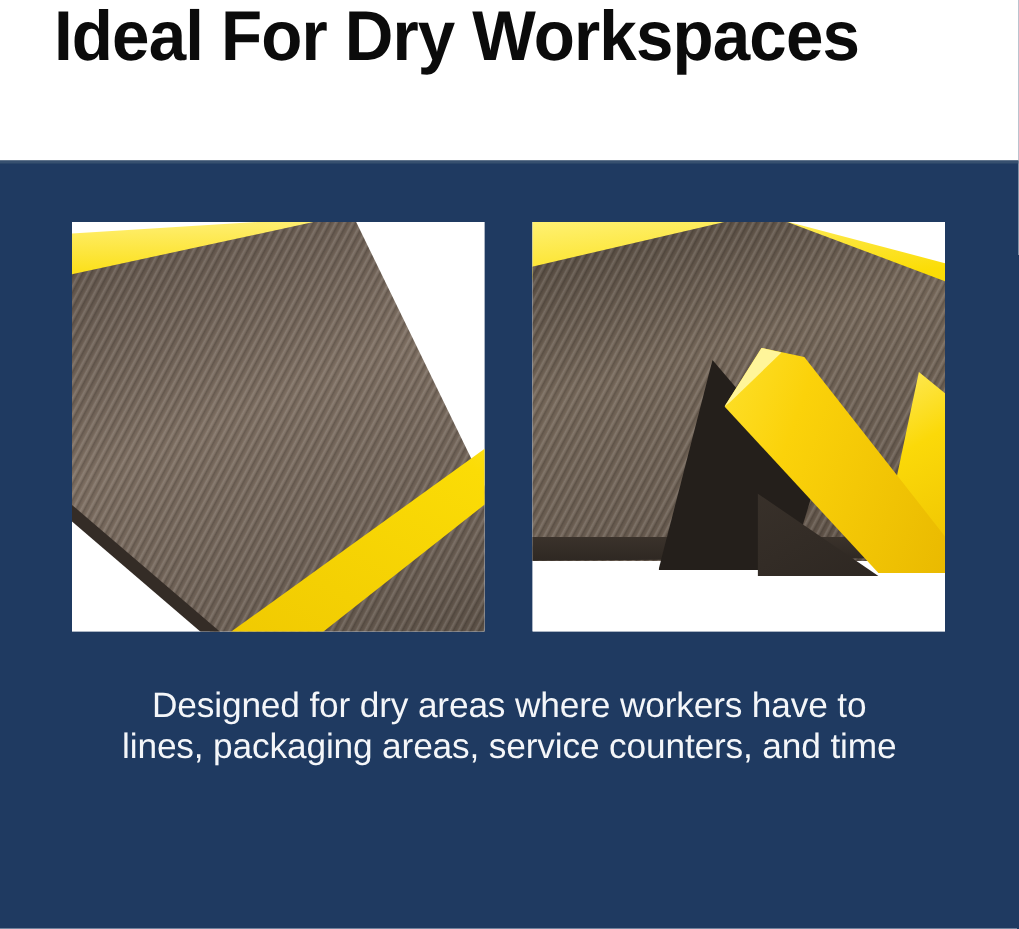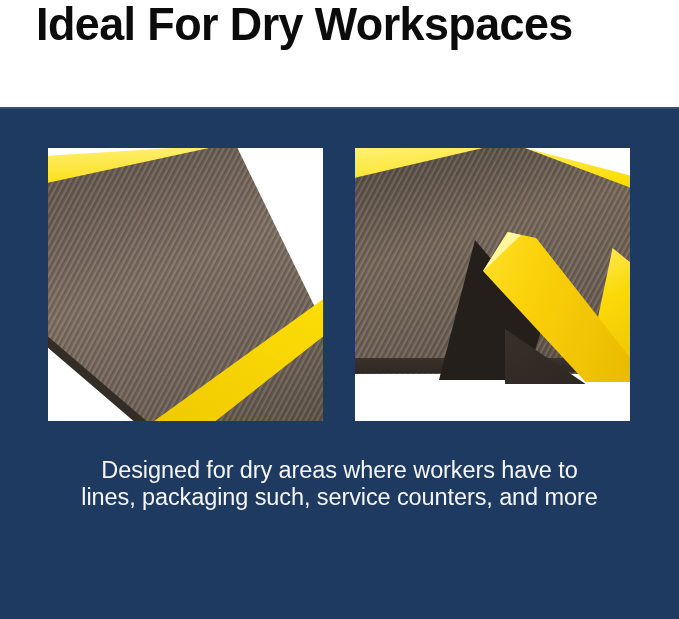--- a/index.html
+++ b/index.html
@@ -293,17 +293,17 @@
           <div class="r-fold-under"></div>
           <div class="r-fold-yellow"></div>
           <div class="r-fold-yellow-rim"></div>
         </div>
       </div>
 
     </div>
 
     <div class="caption">
       <span>Designed for dry areas where workers have to</span>
-      <span>lines, packaging such, service counters, and more</span>
+      <span>lines, packaging areas, service counters, and time</span>
     </div>
 
   </div>
 </div>
 
 </body></html>

